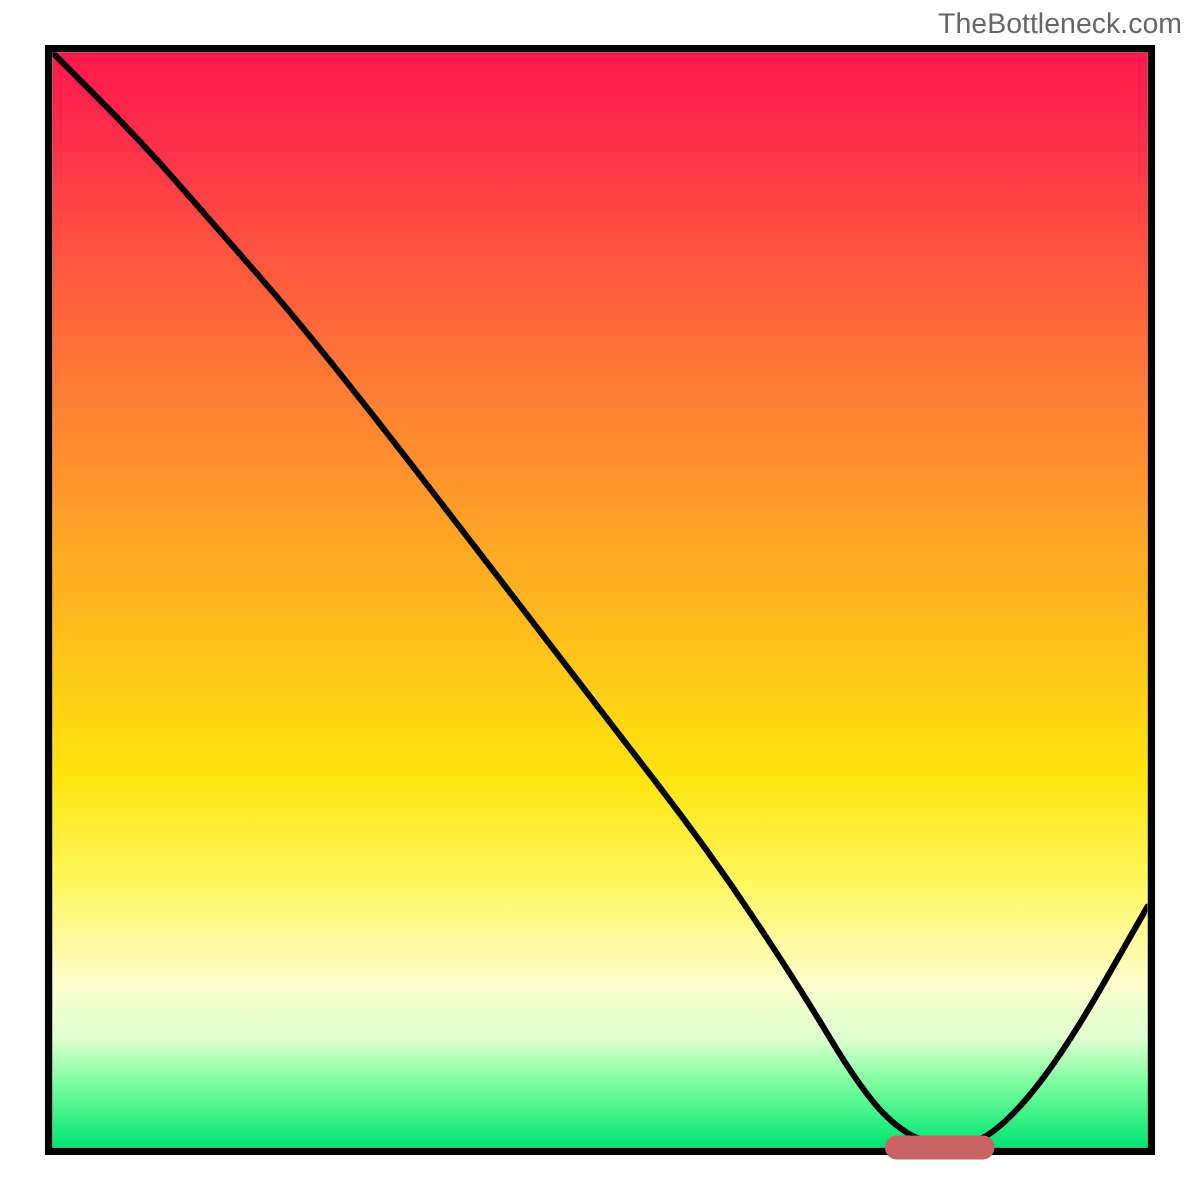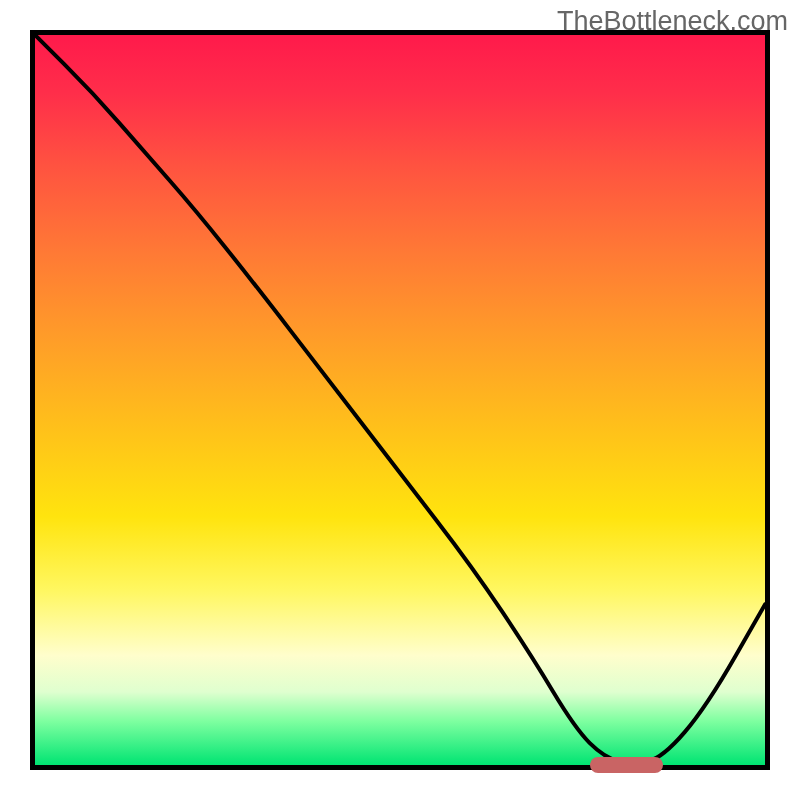--- a/index.html
+++ b/index.html
@@ -8,21 +8,21 @@
     width: 800px;
     height: 800px;
     background: #ffffff;
     font-family: Arial, Helvetica, sans-serif;
     overflow: hidden;
   }
   .attribution {
     position: absolute;
     top: 6px;
     right: 12px;
-    font-size: 27px;
+    font-size: 19px;
     font-weight: 400;
     color: #666666;
     z-index: 10;
   }
   .chart-frame {
     position: absolute;
     top: 30px;
     left: 30px;
     width: 740px;
     height: 740px;

